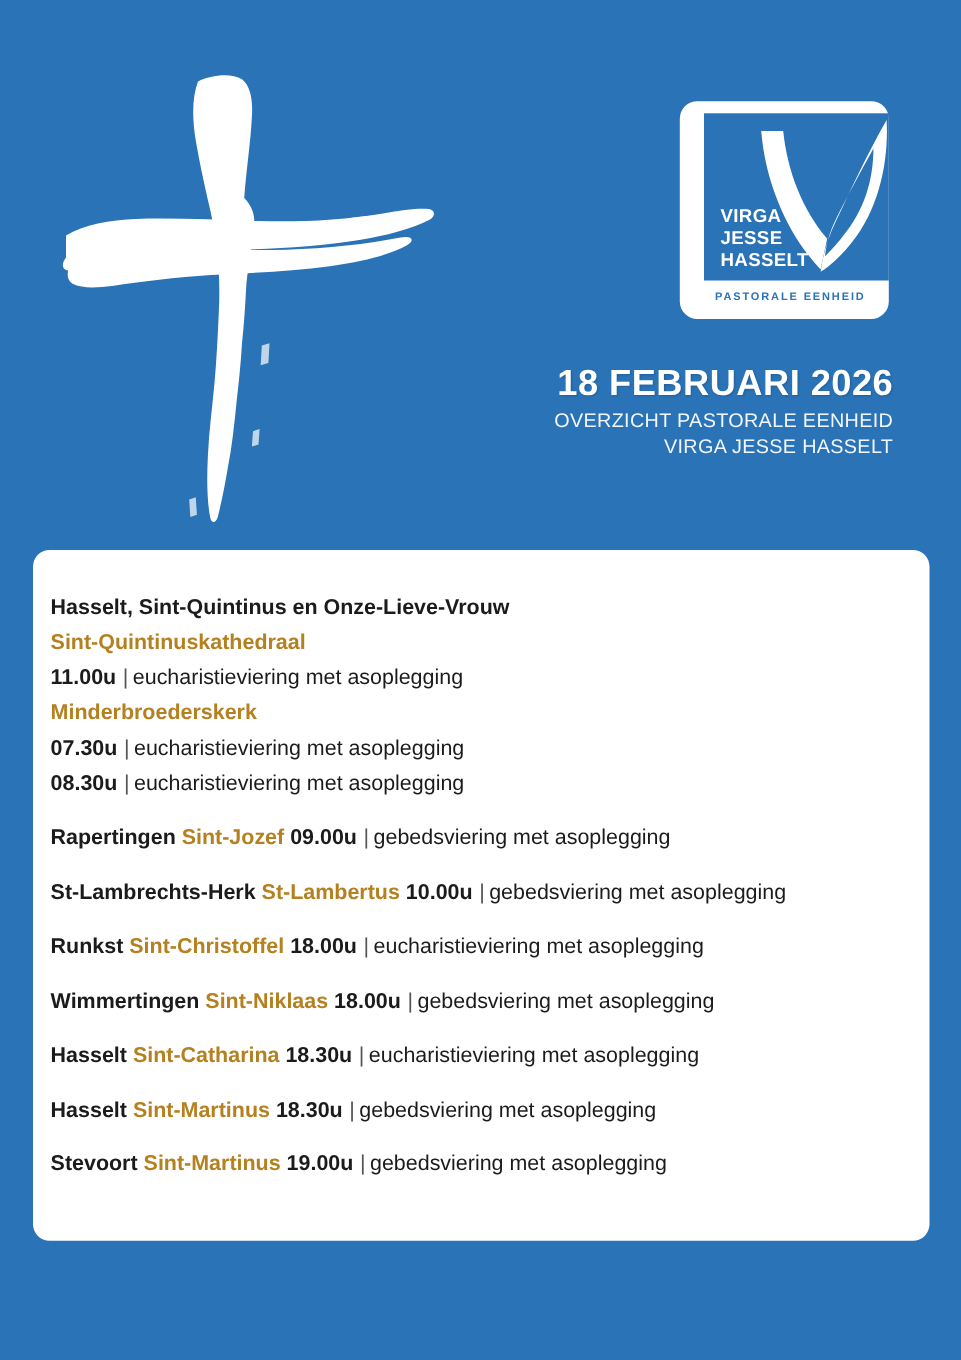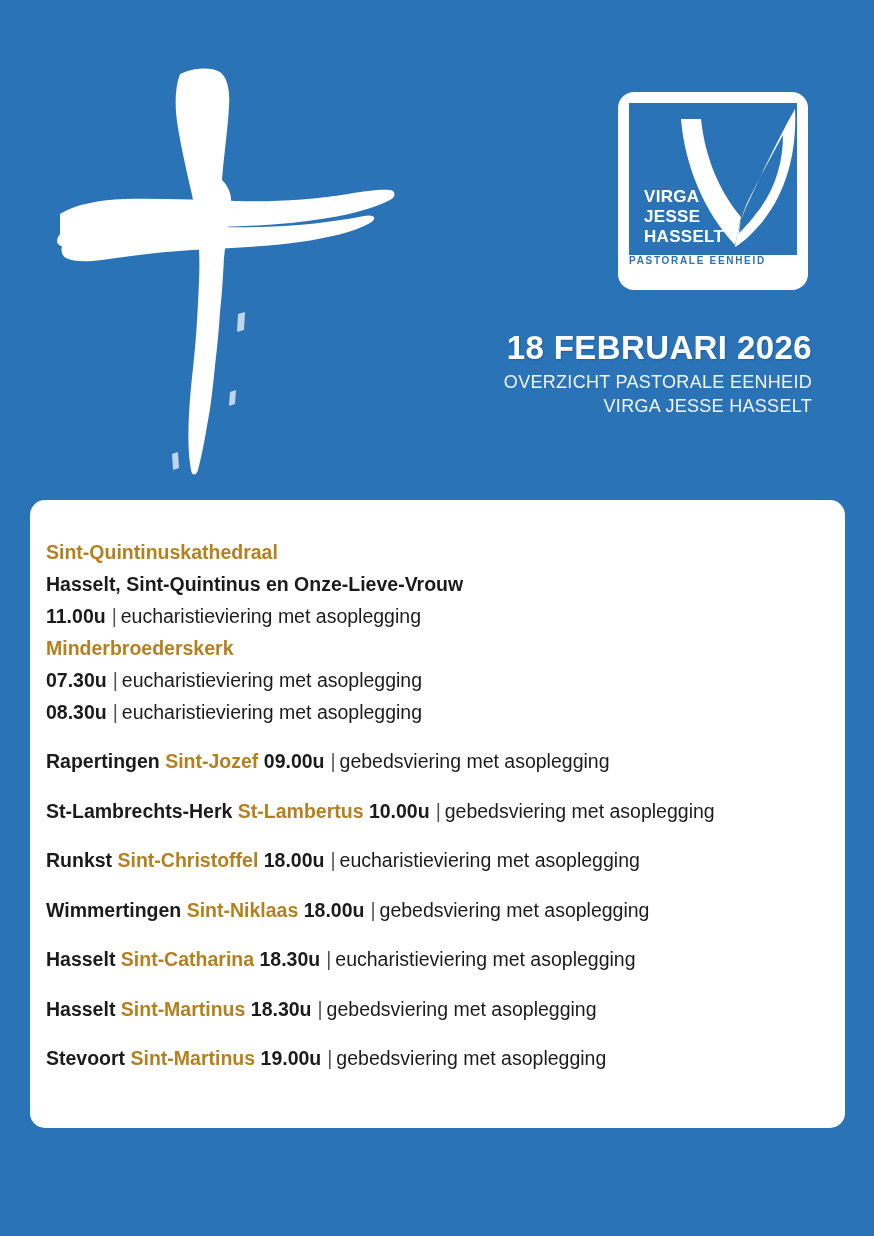--- a/index.html
+++ b/index.html
@@ -33,21 +33,21 @@
 
   .logo {
     position: absolute;
     left: 618px;
     top: 92px;
     width: 190px;
     height: 198px;
     background: #ffffff;
     border-radius: 16px;
     box-sizing: border-box;
-    padding: 11px 11px 0 11px;
+    padding: 11px 11px 0 22px;
   }
   .logo-inner {
     position: relative;
     width: 168px;
     height: 152px;
     background: #2a73b7;
     overflow: hidden;
   }
   .logo-inner svg {
     position: absolute;
@@ -60,25 +60,26 @@
     position: absolute;
     left: 15px;
     top: 84px;
     color: #ffffff;
     font-size: 17px;
     font-weight: bold;
     line-height: 1.19;
     letter-spacing: 0.3px;
   }
   .logo-sub {
-    text-align: left;
+    text-align: center;
     color: #2a73b7;
     font-size: 10px;
     font-weight: bold;
     letter-spacing: 1.7px;
+    margin-top: 10px;
   }
 
   .titles {
     position: absolute;
     right: 62px;
     top: 326px;
     text-align: right;
     color: #ffffff;
   }
   .title-1, .title-2 {
@@ -205,25 +206,25 @@
 
   <div class="titles">
     <div class="title-2">18 FEBRUARI 2026</div>
     <div class="title-3">OVERZICHT PASTORALE EENHEID</div>
     <div class="title-4">VIRGA JESSE HASSELT</div>
   </div>
 
   <div class="card">
 
     <div class="line sub-line">
+      <span class="parish">Hasselt, Sint-Quintinus en Onze-Lieve-Vrouw</span>
+    </div>
+
+    <div class="line sub-line">
       <span class="church">Sint-Quintinuskathedraal</span>
-    </div>
-
-    <div class="line sub-line">
-      <span class="parish">Hasselt, Sint-Quintinus en Onze-Lieve-Vrouw</span>
     </div>
     <div class="line sub-line">
       <span class="time">11.00u</span><span class="sep">|</span><span class="desc">eucharistieviering met asoplegging</span>
     </div>
 
     <div class="line sub-line">
       <span class="church">Minderbroederskerk</span>
     </div>
     <div class="line sub-line">
       <span class="time">07.30u</span><span class="sep">|</span><span class="desc">eucharistieviering met asoplegging</span>

